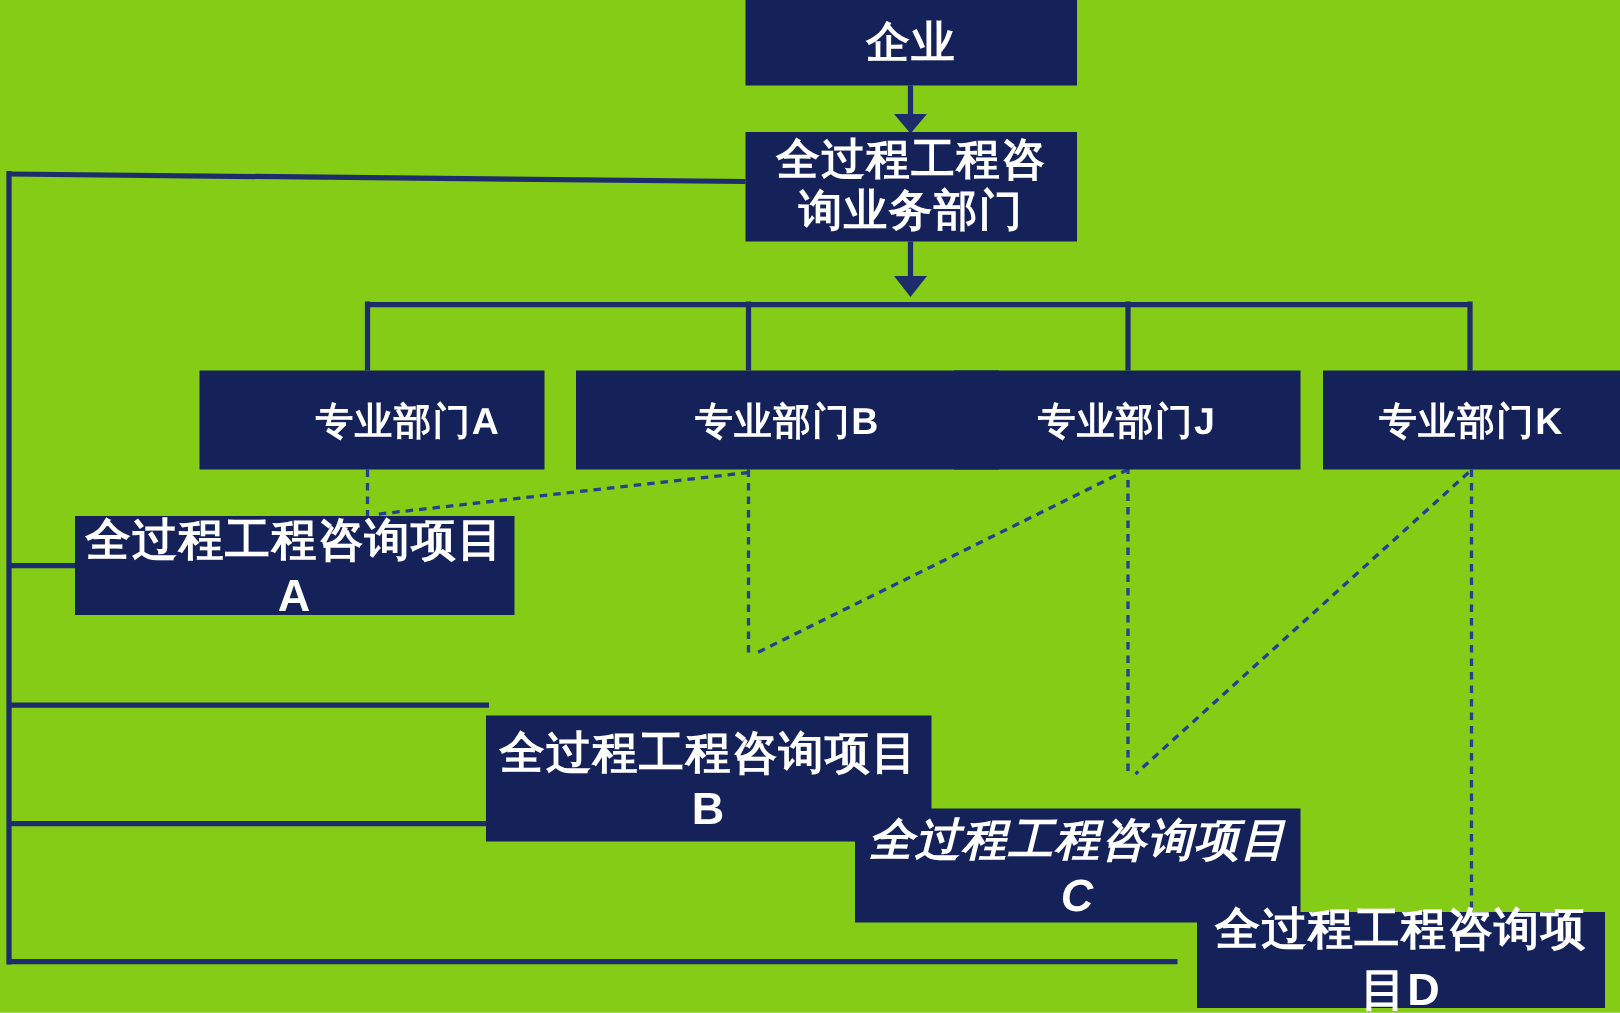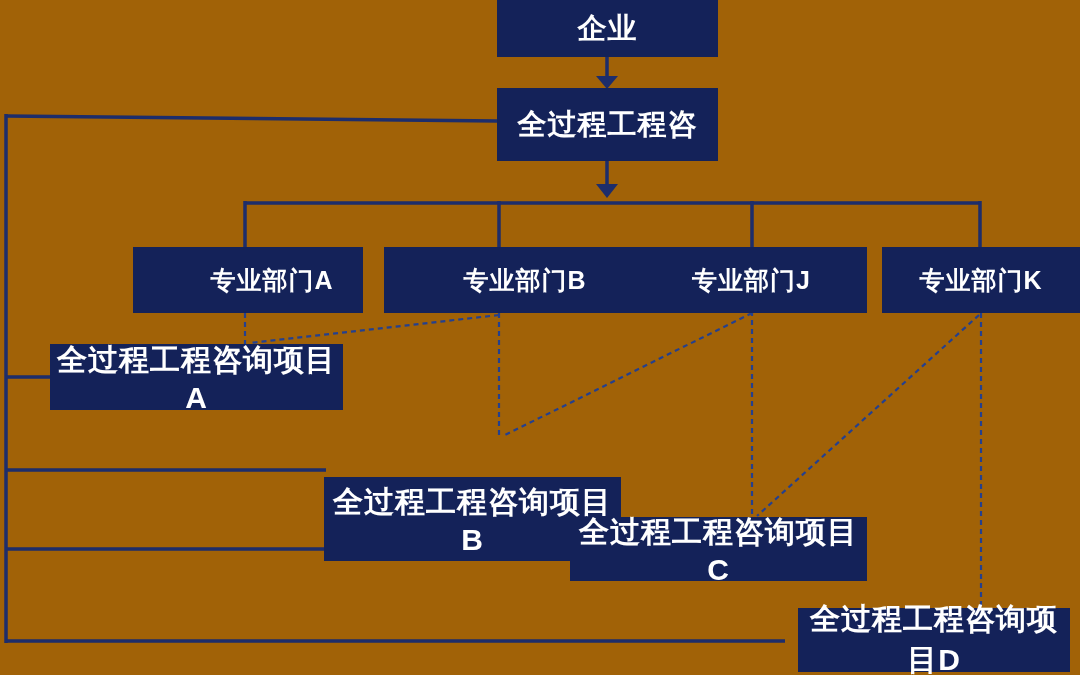--- a/index.html
+++ b/index.html
@@ -1,19 +1,19 @@
 <!DOCTYPE html>
 <html><head>
 <meta charset="utf-8">
 <style>
   html,body{margin:0;padding:0;}
   .stage{
     position:relative;
     width:1080px;height:675px;
-    background:#a16207;
+    background:#84cc16;
     overflow:hidden;
     font-family:"Liberation Sans","DejaVu Sans",sans-serif;
   }
   .stage svg{position:absolute;left:0;top:0;}
   .node{
     position:absolute;
     background:#142259;
     color:#ffffff;
     display:flex;
     flex-direction:column;
@@ -27,21 +27,21 @@
   .enterprise{left:497px;top:0;width:221px;height:57px;font-size:29px;}
   .department{left:497px;top:88px;width:221px;height:73px;font-size:29px;line-height:1.15;}
   .dept{top:247px;height:66px;font-size:25px;}
   .dept-a{left:133px;width:230px;padding-left:48px;}
   .dept-b{left:384px;width:282px;}
   .dept-j{left:636px;width:231px;}
   .dept-k{left:882px;width:198px;}
   .proj{height:66px;font-size:30px;}
   .proj-a{left:50px;top:344px;width:293px;}
   .proj-b{left:324px;top:437px;width:297px;height:84px;margin-top:40px;}
-  .proj-c{left:570px;top:517px;width:297px;height:64px;}
+  .proj-c{left:570px;top:539px;width:297px;height:76px;font-style:italic;}
   .proj-d{left:785px;top:608px;width:272px;height:64px;margin-left:13px;}
   .solid{stroke:#1d2d6b;stroke-width:3.5;fill:none;}
   .dashed{stroke:#24408f;stroke-width:2.2;fill:none;stroke-dasharray:5 4;}
   .head{fill:#1d2d6b;stroke:none;}
 </style>
 </head>
 <body>
 
 <div class="stage">
 
@@ -75,20 +75,21 @@
     <line class="dashed" x1="752" y1="313" x2="503" y2="436"></line>
     <line class="dashed" x1="979" y1="315" x2="757" y2="516"></line>
   </svg>
 
   <div class="node enterprise">
     <span>企业</span>
   </div>
 
   <div class="node department">
     <div>全过程工程咨</div>
+    <div>询业务部门</div>
   </div>
 
   <div class="node dept dept-a">
     <span>专业部门A</span>
   </div>
   <div class="node dept dept-b">
     <span>专业部门B</span>
   </div>
   <div class="node dept dept-j">
     <span>专业部门J</span>

